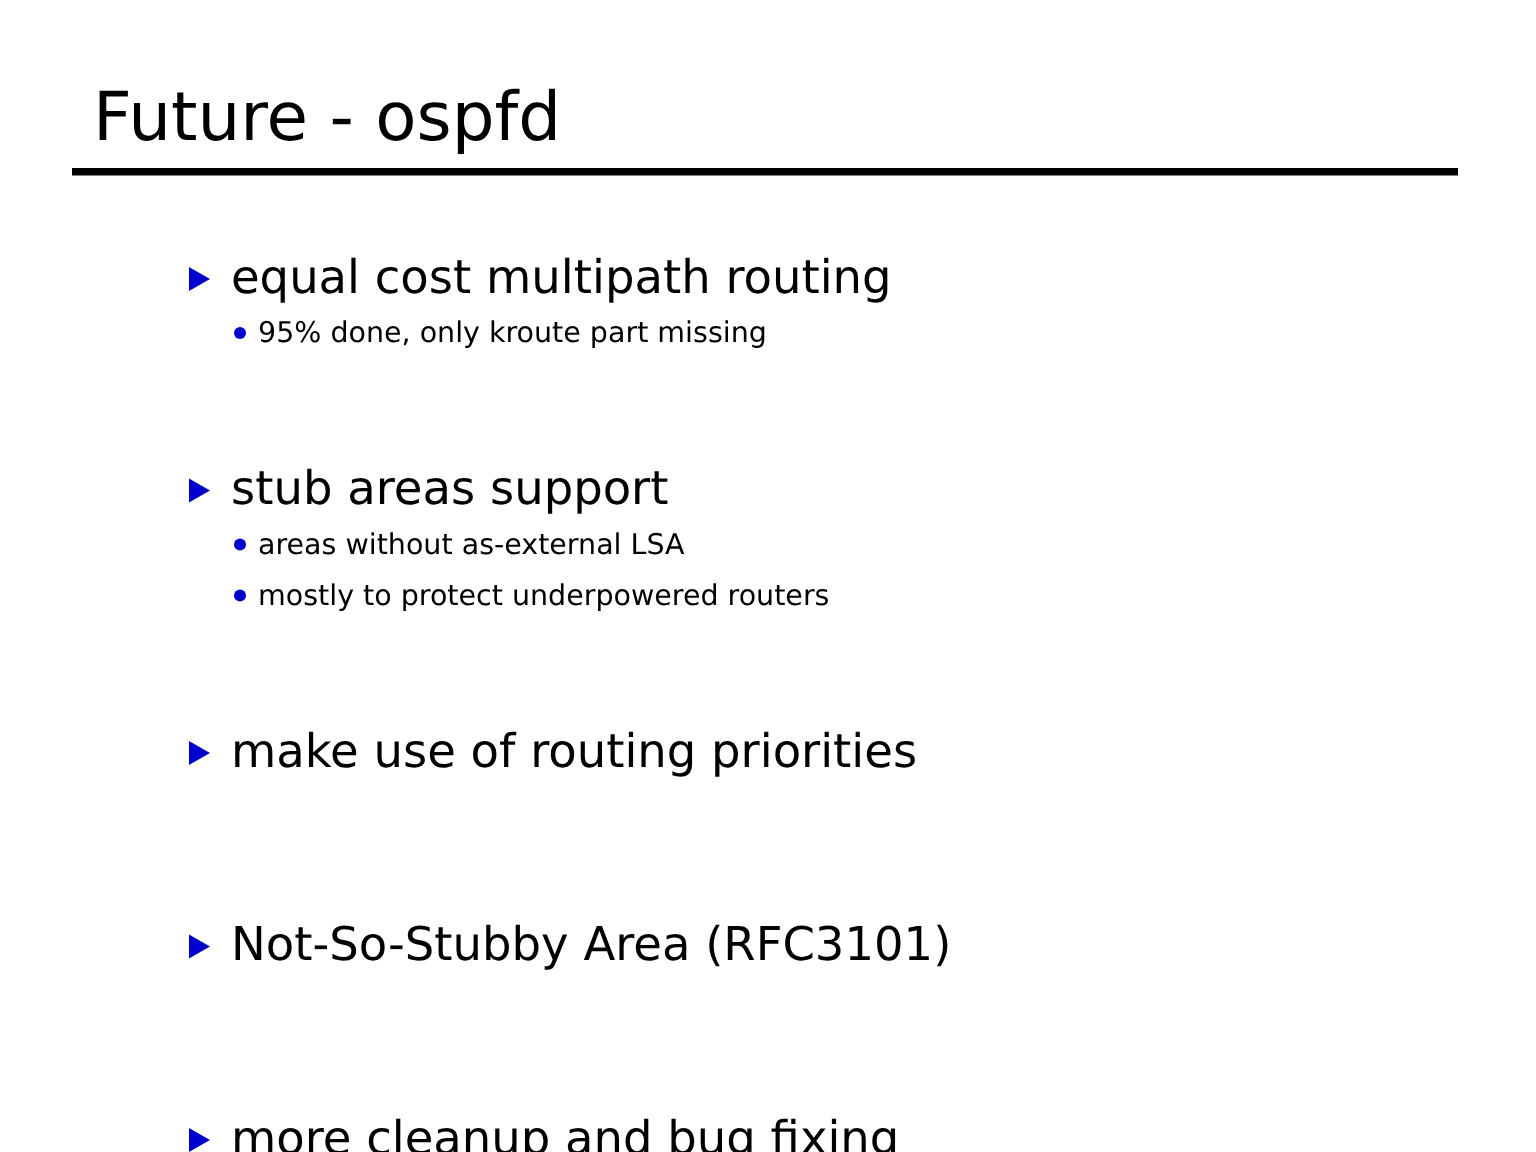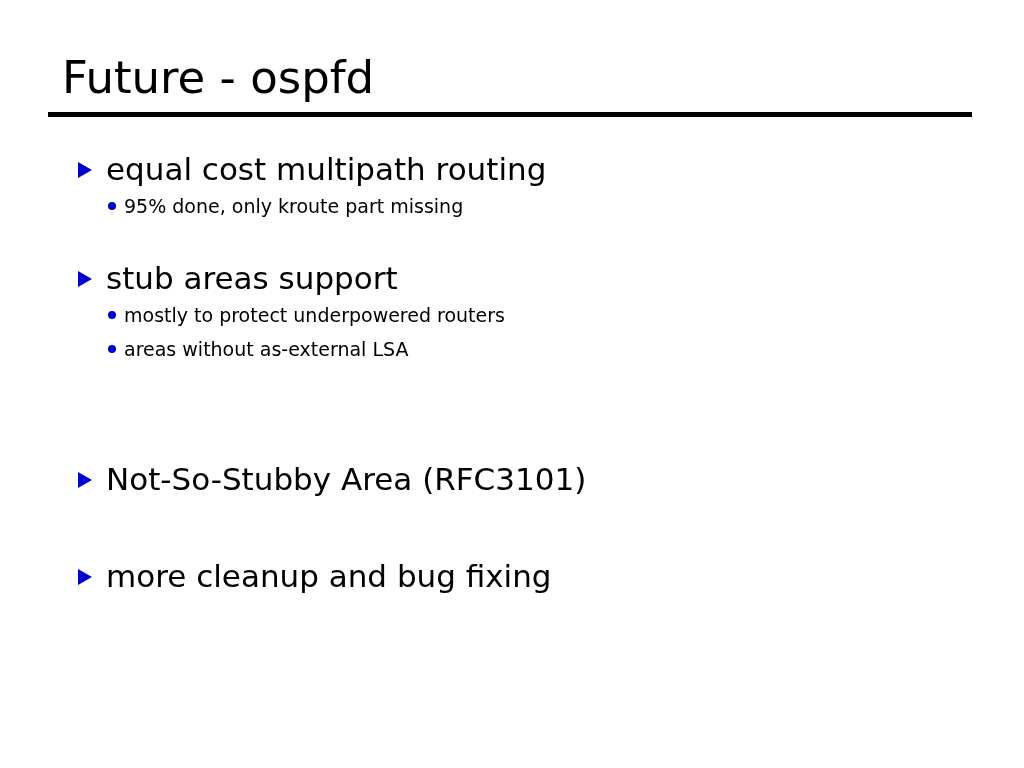--- a/index.html
+++ b/index.html
@@ -48,21 +48,22 @@
 
   
   .body-list {
     position: absolute;
     left: 0;
     top: 150px;
     width: 1024px;
   }
 
   .bullet-group {
-    margin: 0;
+    margin: 16px;
+    padding-left: 32px;
   }
 
   .bullet-l1 {
     position: relative;
     padding-left: 106px;
     font-size: 31px;
     line-height: 39px;
     color: #000000;
     white-space: nowrap;
   }
@@ -128,30 +129,36 @@
 
     <div class="group-gap"></div>
 
     <div class="bullet-group">
       <div class="bullet-l1">
         <span class="marker-tri"></span>
         <span>stub areas support</span>
       </div>
       <div class="bullet-l2">
         <span class="marker-dot"></span>
-        <span>mostly to protect underpowered routers</span>
+        <span>areas without as-external LSA</span>
       </div>
       <div class="bullet-l2">
         <span class="marker-dot"></span>
-        <span>areas without as-external LSA</span>
+        <span>mostly to protect underpowered routers</span>
       </div>
     </div>
 
     <div class="group-gap"></div>
 
+    <div class="bullet-group">
+      <div class="bullet-l1">
+        <span class="marker-tri"></span>
+        <span>make use of routing priorities</span>
+      </div>
+    </div>
 
     <div class="group-gap"></div>
     <div class="group-gap-tight"></div>
 
     <div class="bullet-group">
       <div class="bullet-l1">
         <span class="marker-tri"></span>
         <span>Not-So-Stubby Area (RFC3101)</span>
       </div>
     </div>

